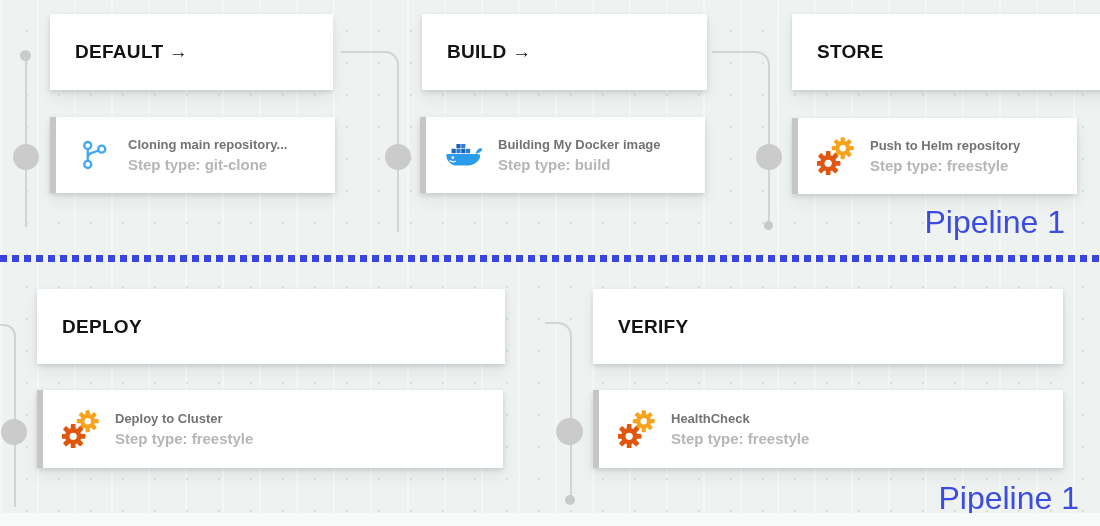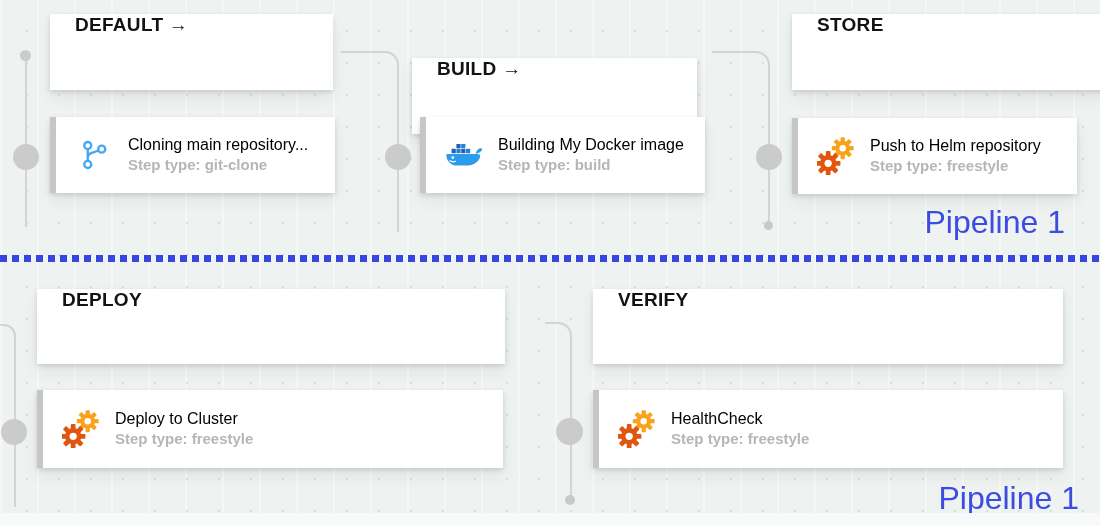--- a/index.html
+++ b/index.html
@@ -17,35 +17,35 @@
   .bottom-strip{position:absolute;left:0;top:513px;width:1100px;height:13px;background:#f7faf9;}
   
   .rail{position:absolute;background:#d4d4d4;}
   .conn{position:absolute;border-top:2px solid #d4d4d4;border-right:2px solid #d4d4d4;border-top-right-radius:14px;}
   .node{position:absolute;border-radius:50%;background:#cbcbcb;}
   .node-lg{width:26px;height:26px;}
   .node-sm{width:11px;height:11px;}
   .node-xs{width:9px;height:9px;background:#c9c9c9;}
   
   .stage-card{
-    position:absolute;background:#fff;display:flex;
+    position:absolute;background:#fff;display:flex;align-items:center;
     padding-left:25px;box-sizing:border-box;
     font-size:19px;font-weight:bold;letter-spacing:.3px;color:#131313;
     box-shadow:0 2px 5px rgba(0,0,0,.13),0 8px 16px rgba(0,0,0,.06);
     cursor:pointer;
   }
   .step-card{
     position:absolute;background:#fff;display:flex;align-items:center;
     border-left:6px solid #c6c6c6;box-sizing:border-box;padding-left:15px;
     box-shadow:0 2px 5px rgba(0,0,0,.13),0 8px 16px rgba(0,0,0,.06);
     cursor:pointer;
   }
   .step-icon{width:46px;flex:none;display:flex;align-items:center;justify-content:center;}
   .step-text{margin-left:11px;}
-  .step-title{font-size:16px;font-weight:normal;color:#000000;line-height:20px;}
+  .step-title{font-size:13px;font-weight:bold;color:#737373;line-height:20px;}
   .step-type{font-size:15px;font-weight:bold;color:#b6b6b6;line-height:20px;}
   
   .divider{
     position:absolute;left:0;top:255px;width:1100px;height:7px;
     background:repeating-linear-gradient(90deg,#3746e0 0 7px,rgba(0,0,0,0) 7px 12px);
   }
   .pipeline-label{position:absolute;font-size:32px;color:#3c4be0;}
   .label-1{top:204px;right:35px;}
   .label-2{top:480px;right:21px;}
 </style>
@@ -63,21 +63,21 @@
     <div class="conn" style="left:341px;top:51px;width:56px;height:179px;"></div>
     <div class="node node-lg" style="left:385px;top:144px;"></div>
 
     <div class="conn" style="left:712px;top:51px;width:56px;height:171px;"></div>
     <div class="node node-lg" style="left:756px;top:144px;"></div>
     <div class="node node-xs" style="left:764px;top:221px;"></div>
 
     <div class="stage-card" style="left:50px;top:14px;width:283px;height:76px;">
       <span>DEFAULT →</span>
     </div>
-    <div class="stage-card" style="left:412px;top:14px;width:285px;height:76px;margin-top:44px;">
+    <div class="stage-card" style="left:422px;top:14px;width:285px;height:76px;">
       <span>BUILD →</span>
     </div>
     <div class="stage-card" style="left:792px;top:14px;width:331px;height:76px;">
       <span>STORE</span>
     </div>
 
     <div class="step-card" style="left:50px;top:117px;width:285px;height:76px;">
       <span class="step-icon">
         <svg width="27" height="32" viewBox="0 0 30 34" fill="none" stroke="#42a7f5" stroke-width="2.6">
           <circle cx="7.5" cy="6.5" r="3.9"></circle>

